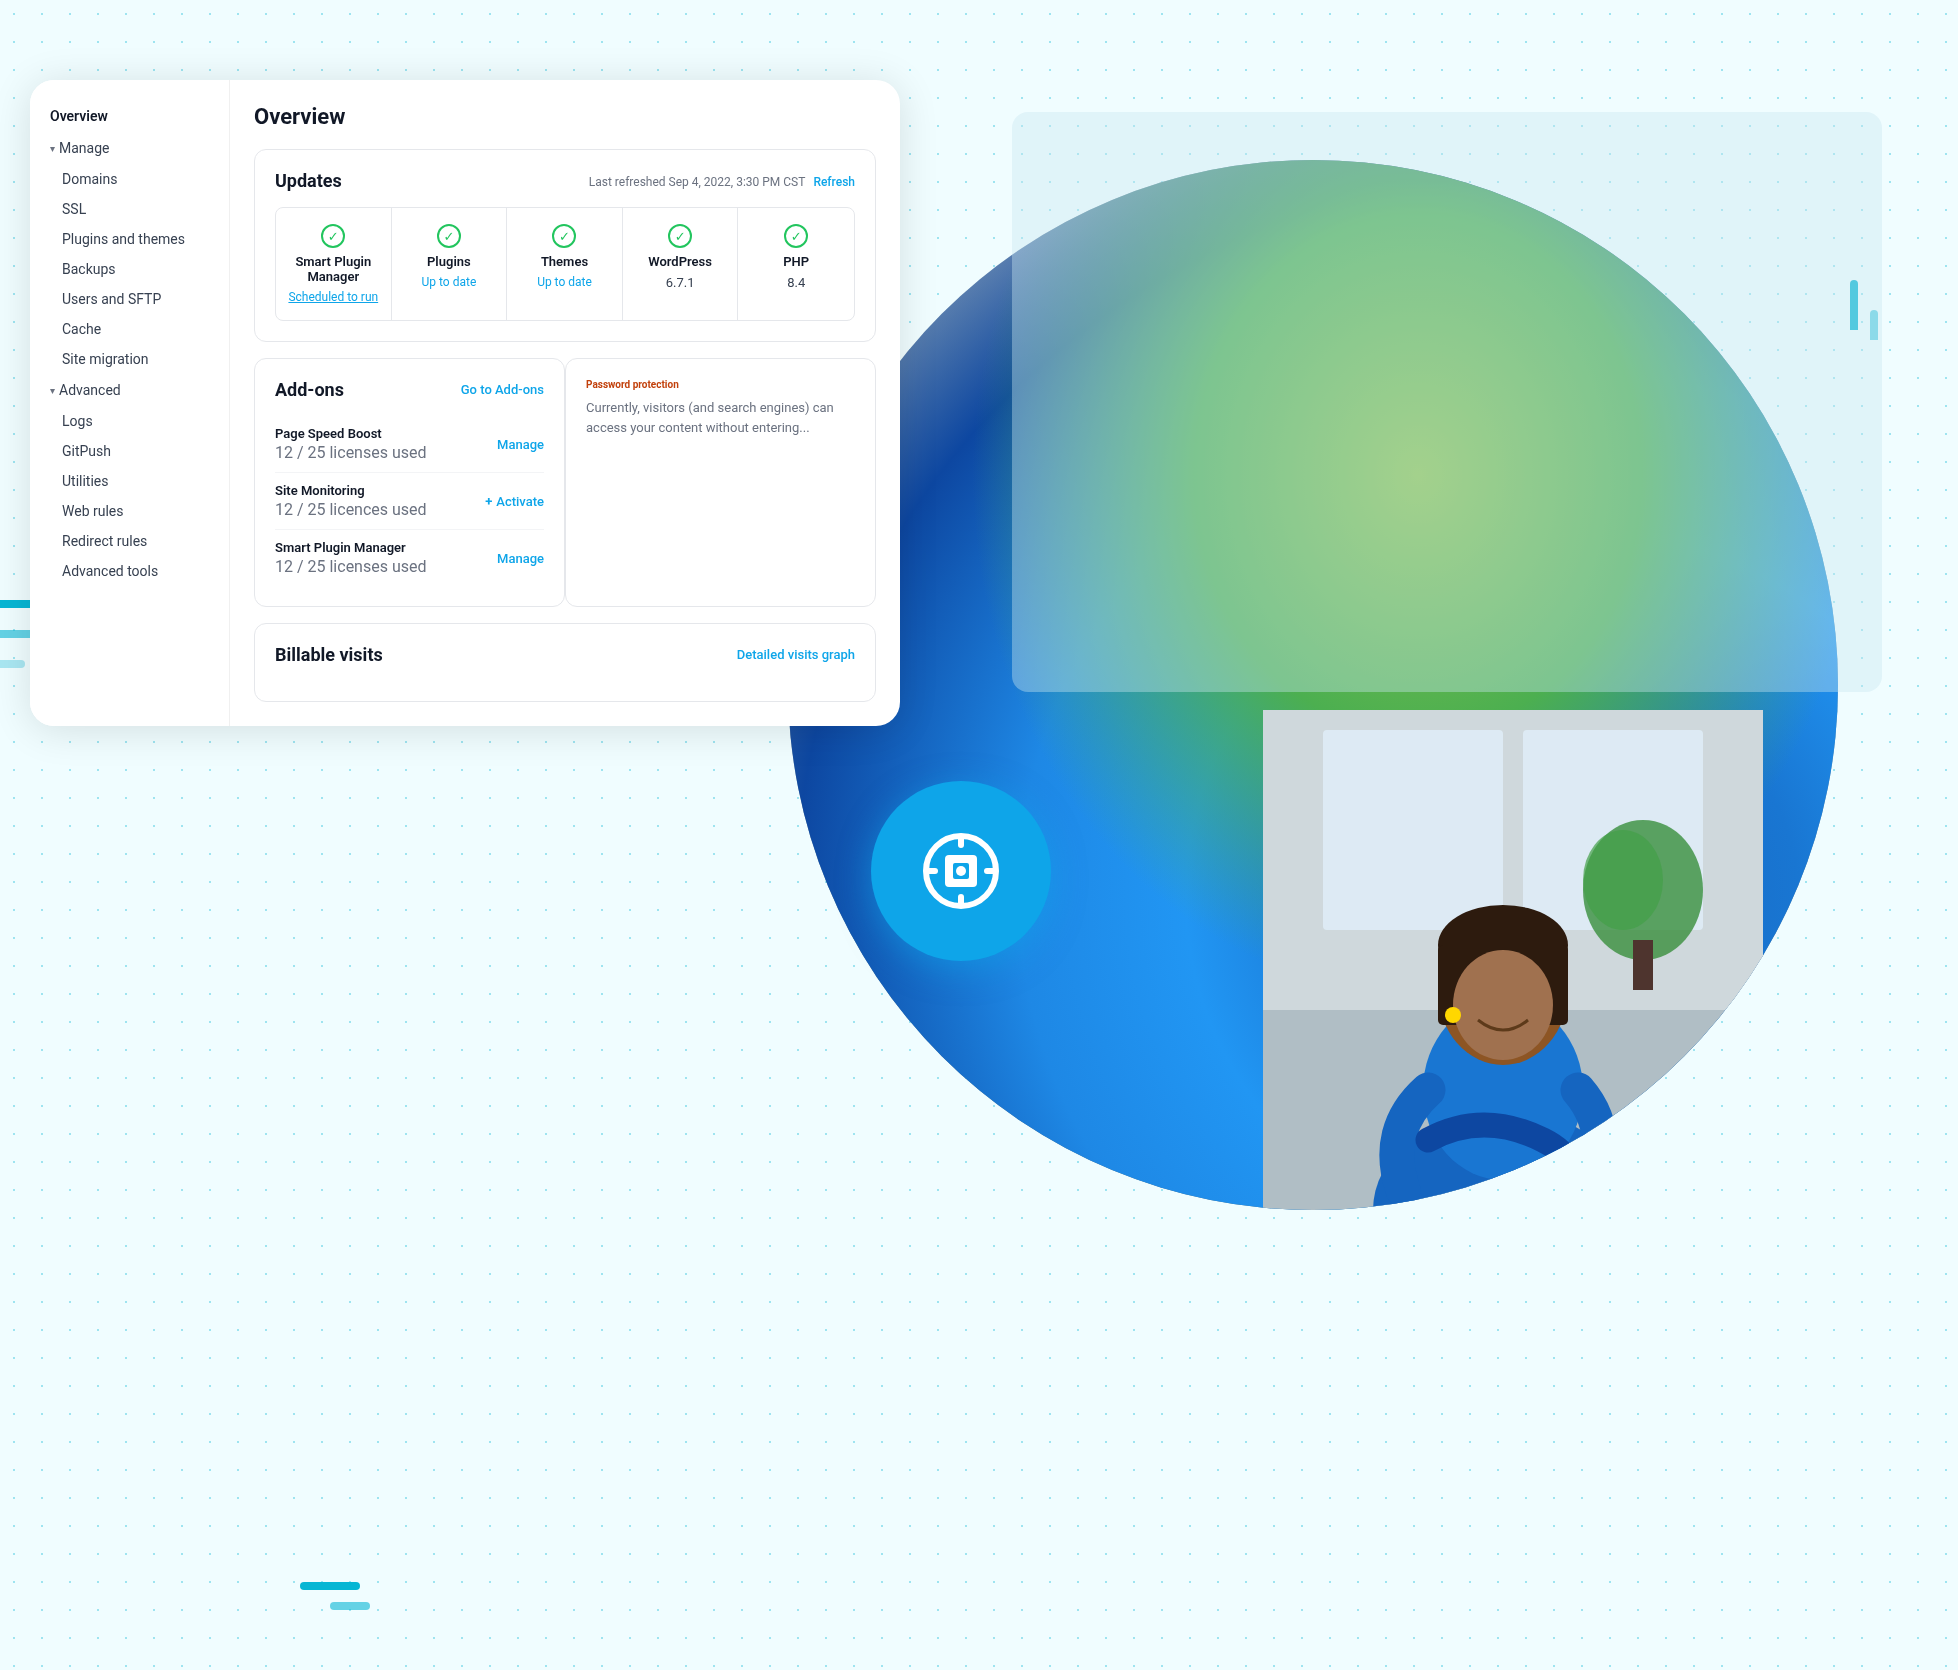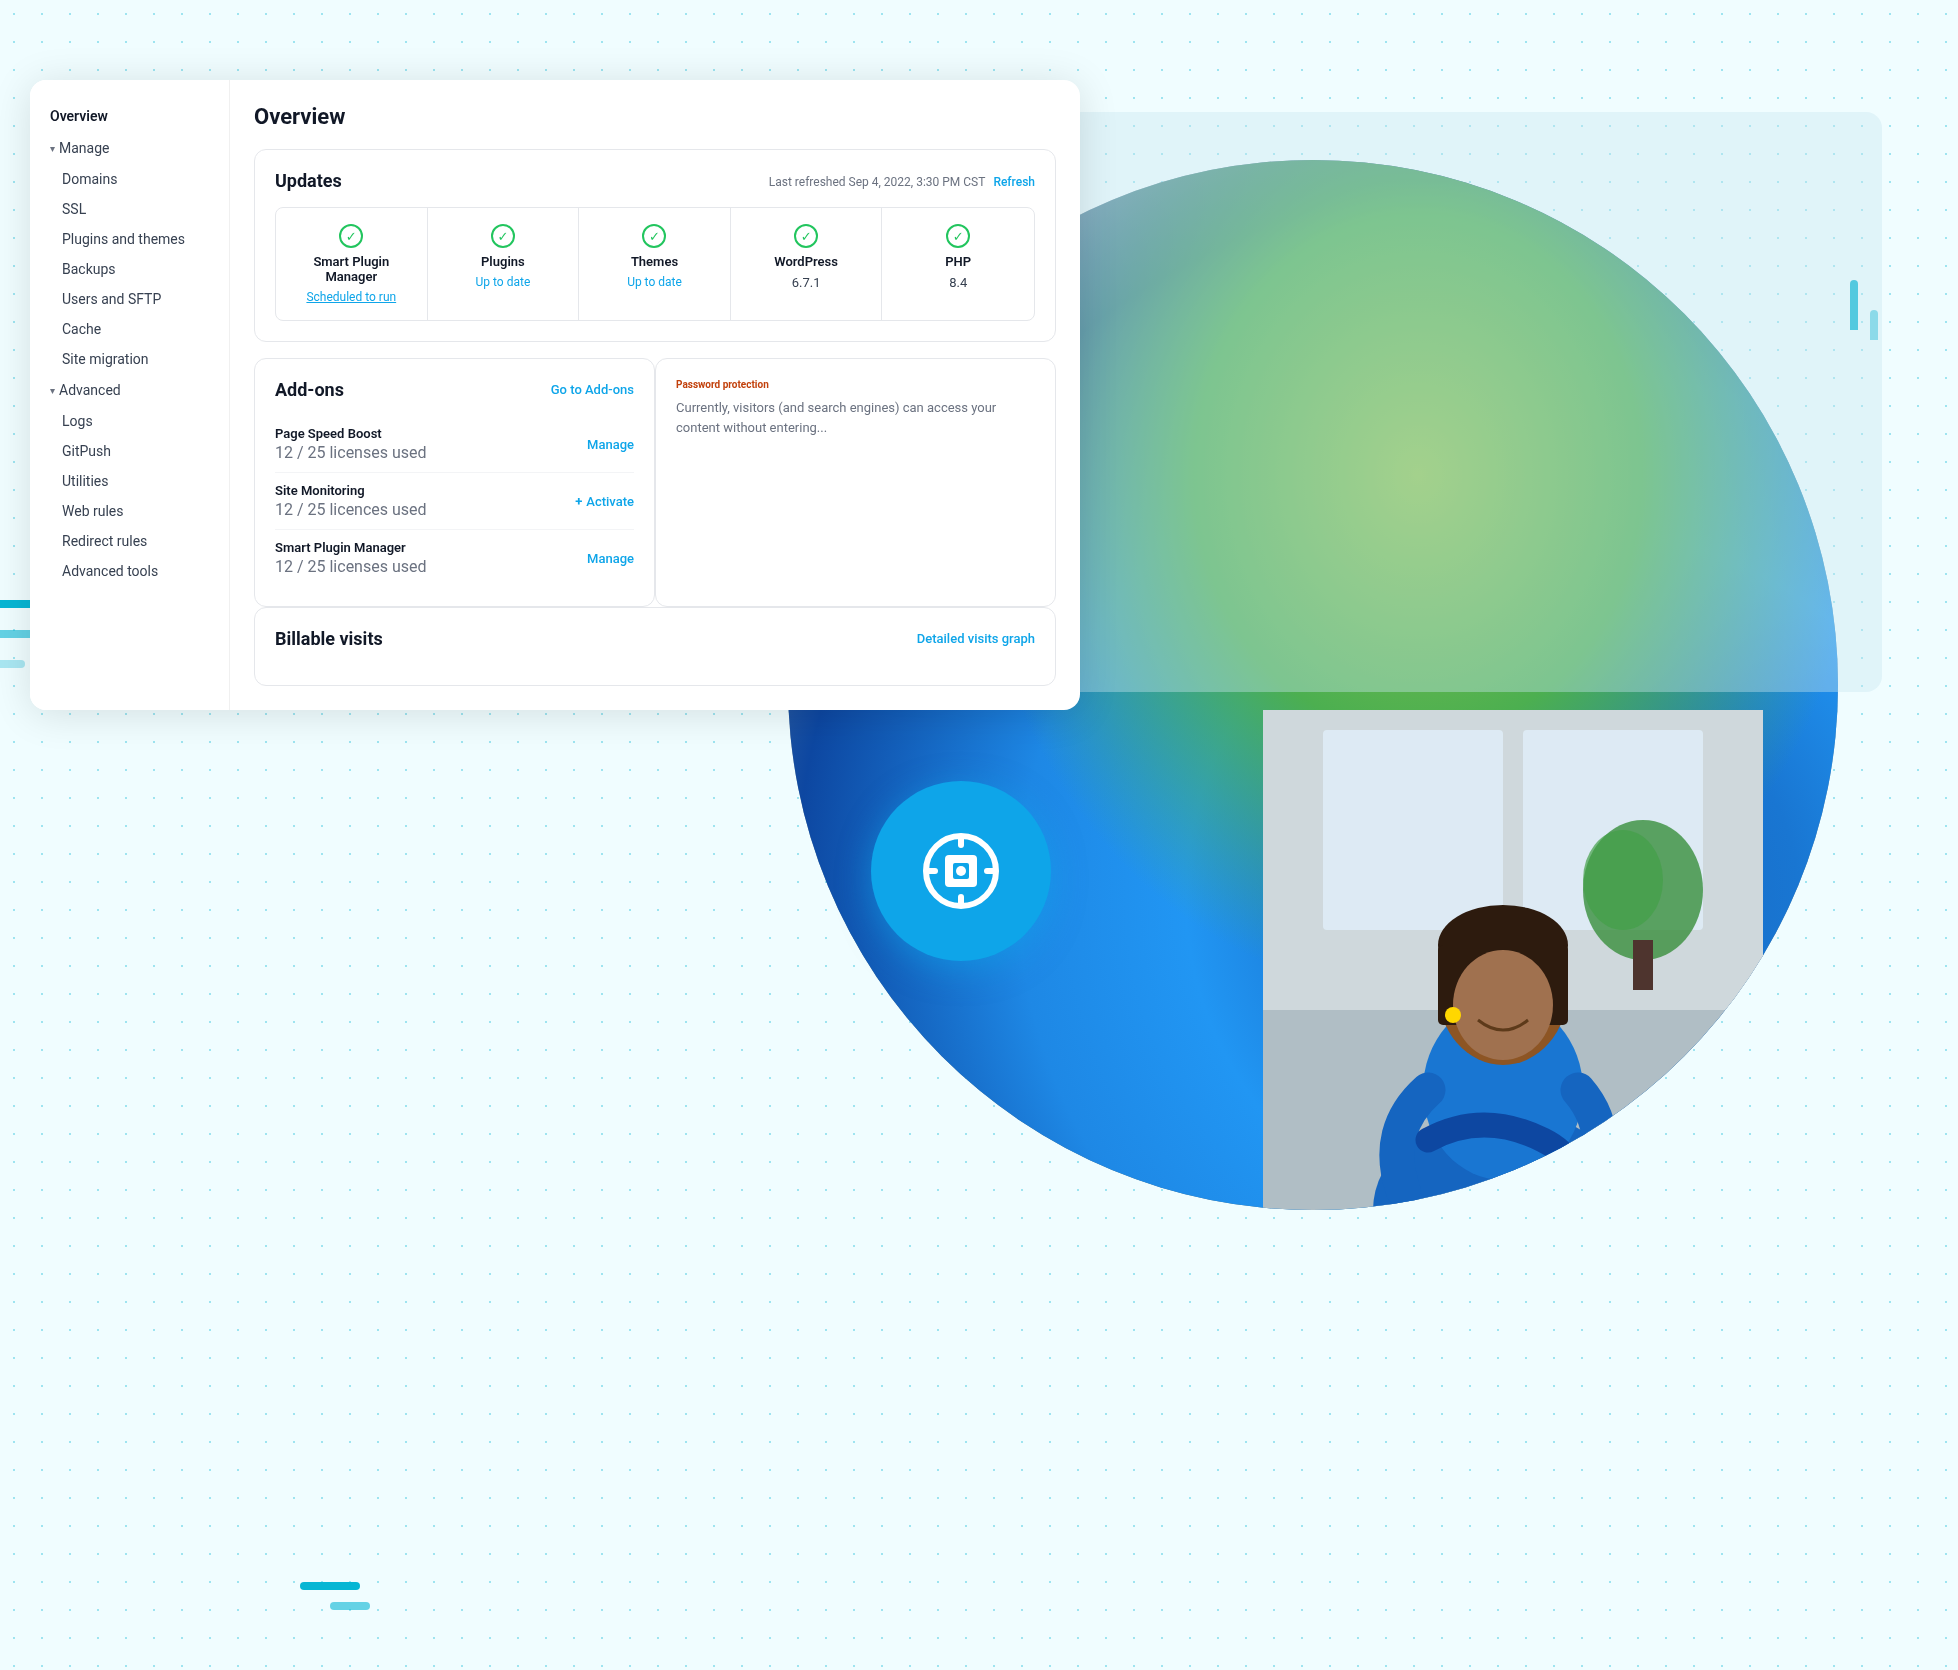--- a/index.html
+++ b/index.html
@@ -73,23 +73,23 @@
       width: 100px;
       height: 100px;
       fill: white;
     }
 
     
     .main-panel {
       position: absolute;
       top: 80px;
       left: 30px;
-      width: 1050px;
+      width: 870px;
       background: white;
-      border-radius: 16px;
+      border-radius: 24px;
       box-shadow: 0 4px 40px rgba(0,0,0,0.12);
       display: flex;
       overflow: hidden;
       z-index: 5;
       min-height: 620px;
     }
 
     
     .sidebar {
       width: 200px;
@@ -315,20 +315,21 @@
       font-size: 13px;
       color: #6b7280;
       line-height: 1.5;
     }
 
     
     .billable-section {
       border: 1px solid #e5e7eb;
       border-radius: 12px;
       padding: 20px;
+      margin-top: 16px;
     }
 
     
     .cyan-bar-left {
       position: absolute;
       left: 0;
       top: 600px;
       width: 60px;
       height: 8px;
       background: #06b6d4;

